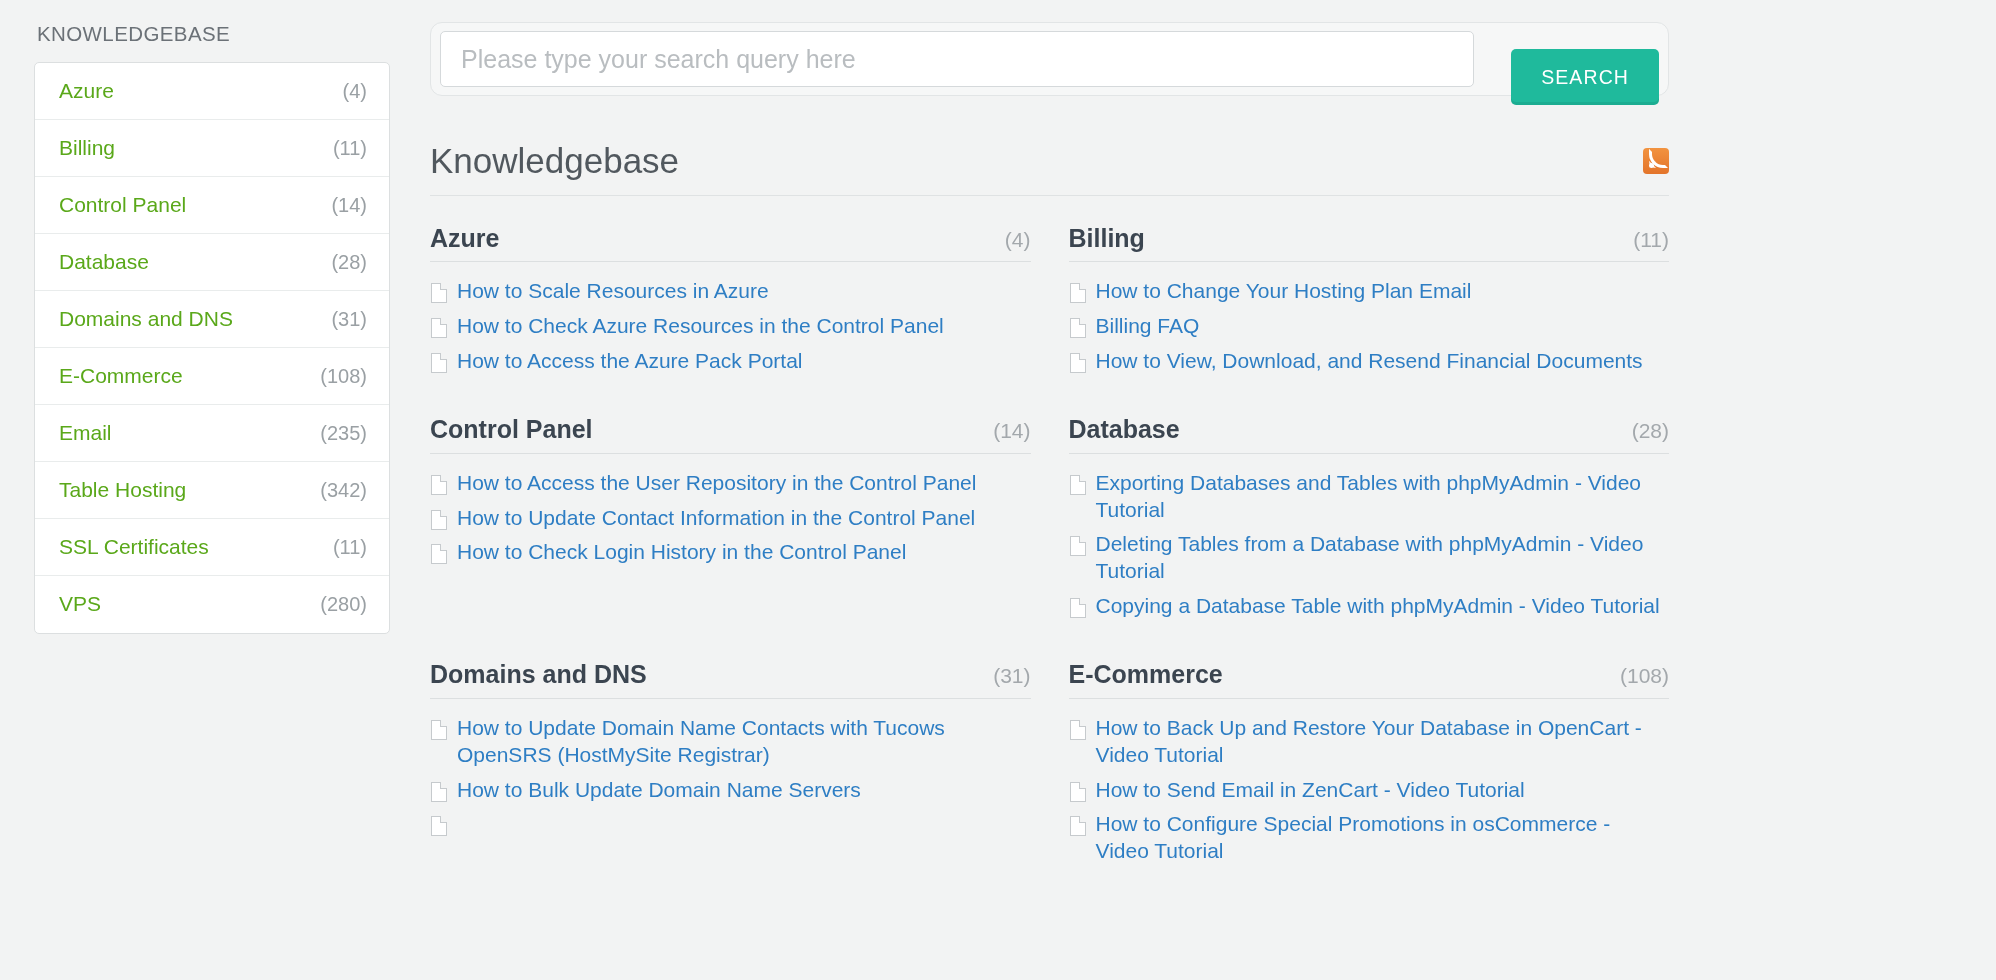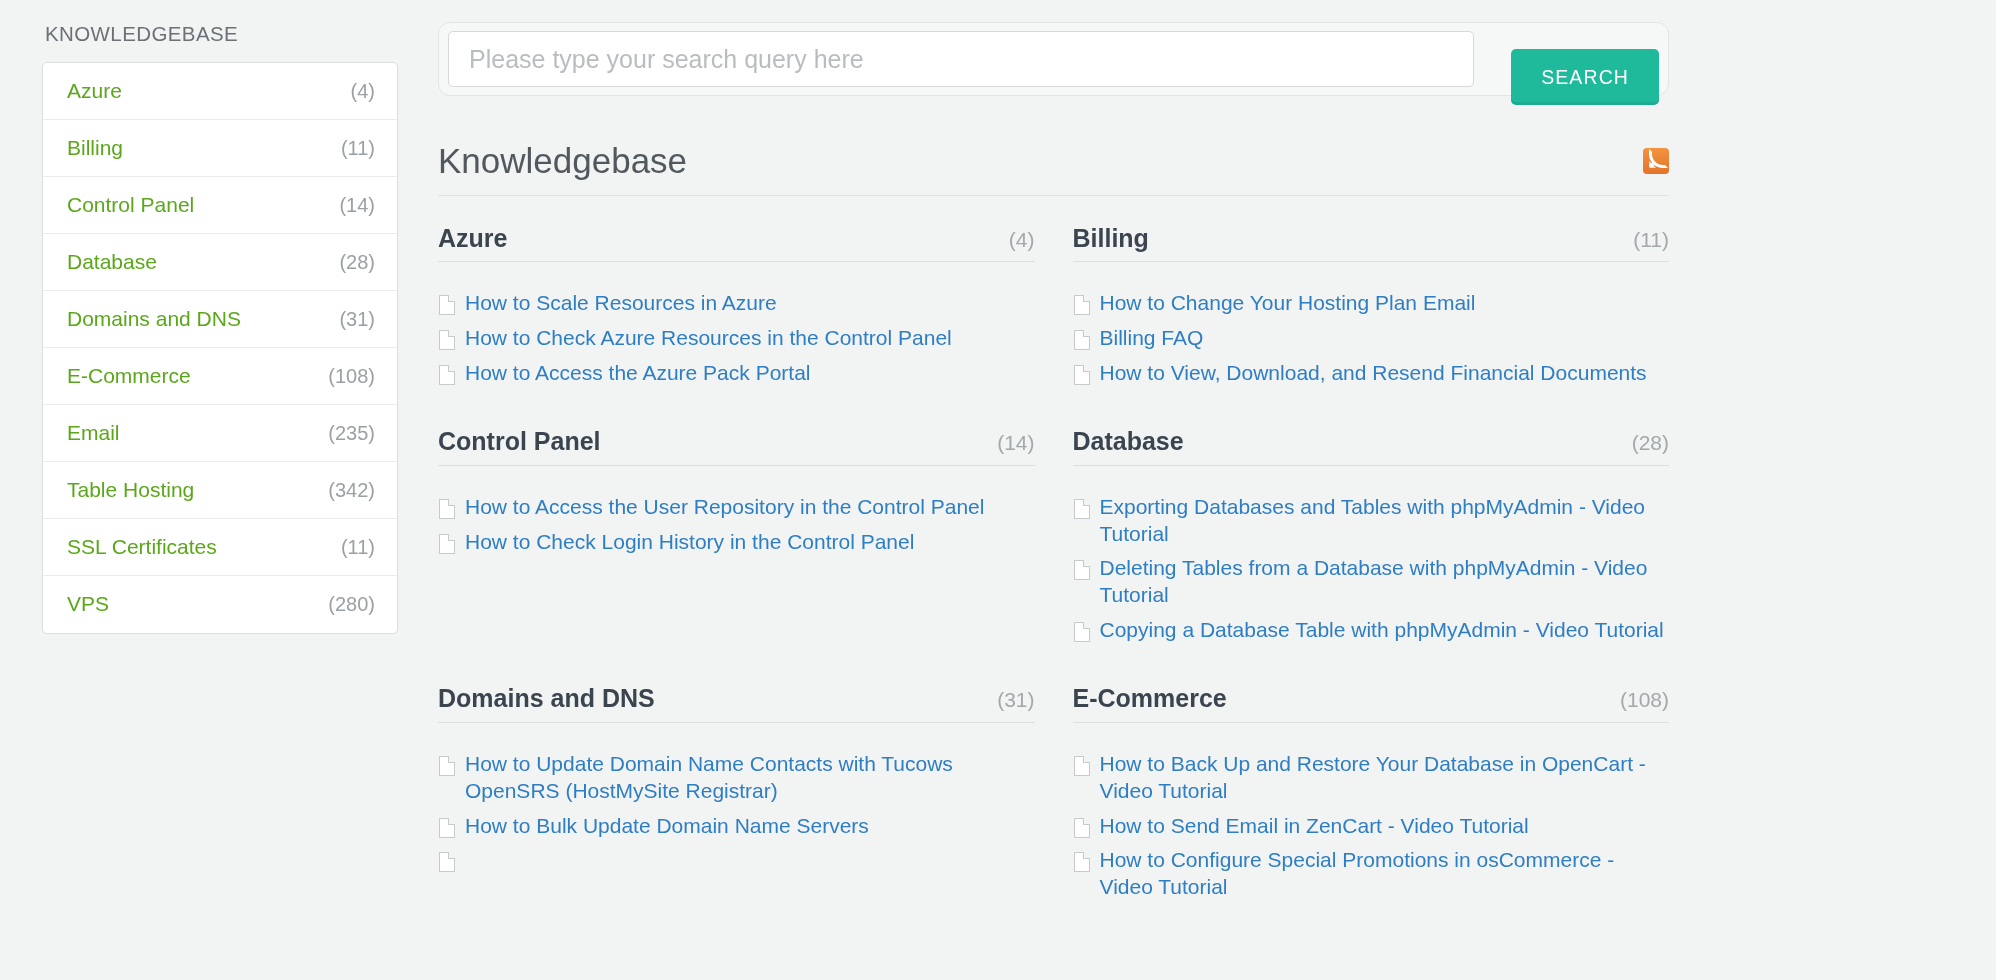--- a/index.html
+++ b/index.html
@@ -10,21 +10,21 @@
     height: 980px;
     background: #f2f3f3;
     font-family: "Liberation Sans", sans-serif;
     overflow: hidden;
   }
 
   .page {
     display: flex;
     width: 1695px;
     height: 980px;
-    padding: 22px 0 0 16px;
+    padding: 22px 0 0 8px;
   }
 
   
   .sidebar {
     width: 412px;
     flex: 0 0 412px;
     padding: 0 30px 0 26px;
   }
   .sidebar-title {
     font-size: 20.5px;
@@ -189,21 +189,21 @@
     line-height: 1.15;
   }
   .sec-count {
     font-size: 21px;
     color: #a3a8ac;
     font-weight: 400;
     line-height: 1.15;
   }
   .art-list {
     list-style: none;
-    margin: 28px 0 0 0;
+    margin: 16px 0 0 0;
     padding: 0;
   }
   .art-item {
     display: flex;
     align-items: flex-start;
     margin-bottom: 8px;
   }
   .doc-icon {
     flex: 0 0 auto;
     width: 16px;
@@ -342,20 +342,24 @@
             <h2 class="sec-title">Control Panel</h2>
             <span class="sec-count">(14)</span>
           </div>
           <ul class="art-list">
             <li class="art-item">
               <span class="doc-icon"></span>
               <a class="art-link">How to Access the User Repository in the Control Panel</a>
             </li>
             <li class="art-item">
               <span class="doc-icon"></span>
+              <a class="art-link">How to Update Contact Information in the Control Panel</a>
+            </li>
+            <li class="art-item">
+              <span class="doc-icon"></span>
               <a class="art-link">How to Check Login History in the Control Panel</a>
             </li>
           </ul>
         </section>
         <section class="sec">
           <div class="sec-head">
             <h2 class="sec-title">Database</h2>
             <span class="sec-count">(28)</span>
           </div>
           <ul class="art-list">

